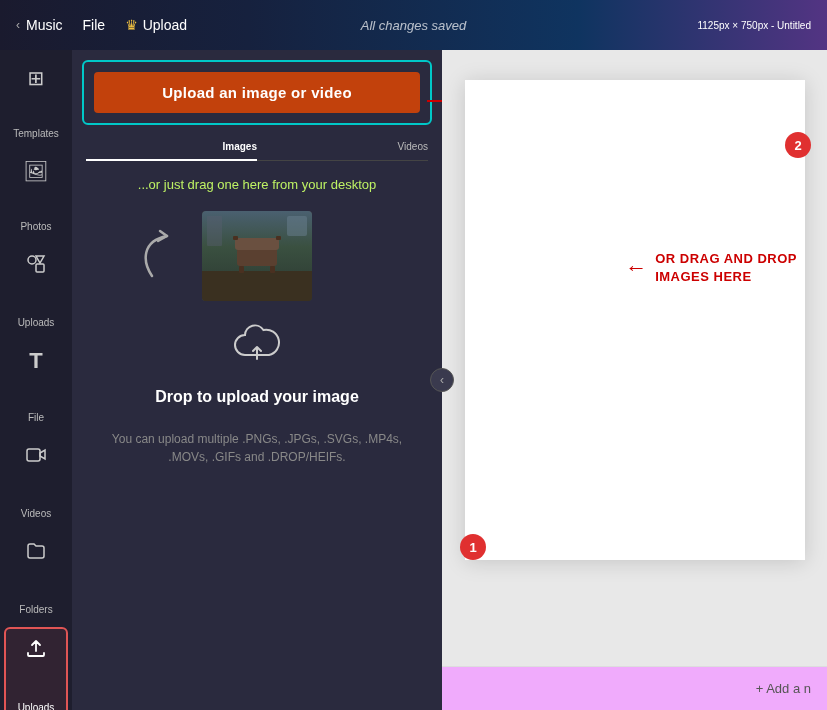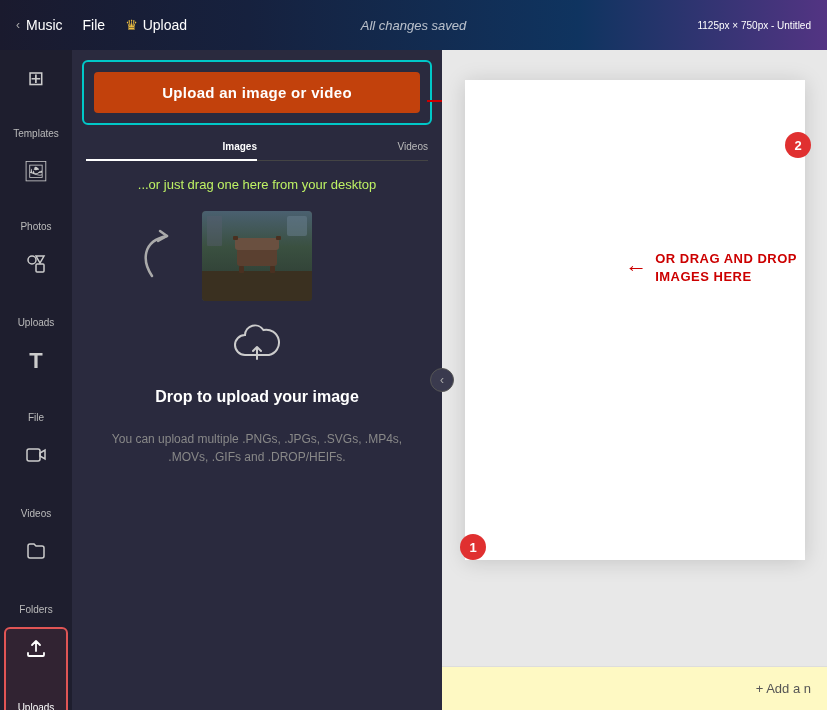--- a/index.html
+++ b/index.html
@@ -235,21 +235,21 @@
     }
     .arrow-left-red {
       color: #cc0000;
       font-size: 22px;
       margin-top: 2px;
     }
 
     
     .bottom-bar {
       height: 44px;
-      background: #fef9c3;
+      background: #f0abfc;
       border-top: 1px solid #ddd;
       display: flex;
       align-items: center;
       padding: 0 16px;
       justify-content: flex-end;
     }
     .add-note {
       color: #555;
       font-size: 13px;
       cursor: pointer;

